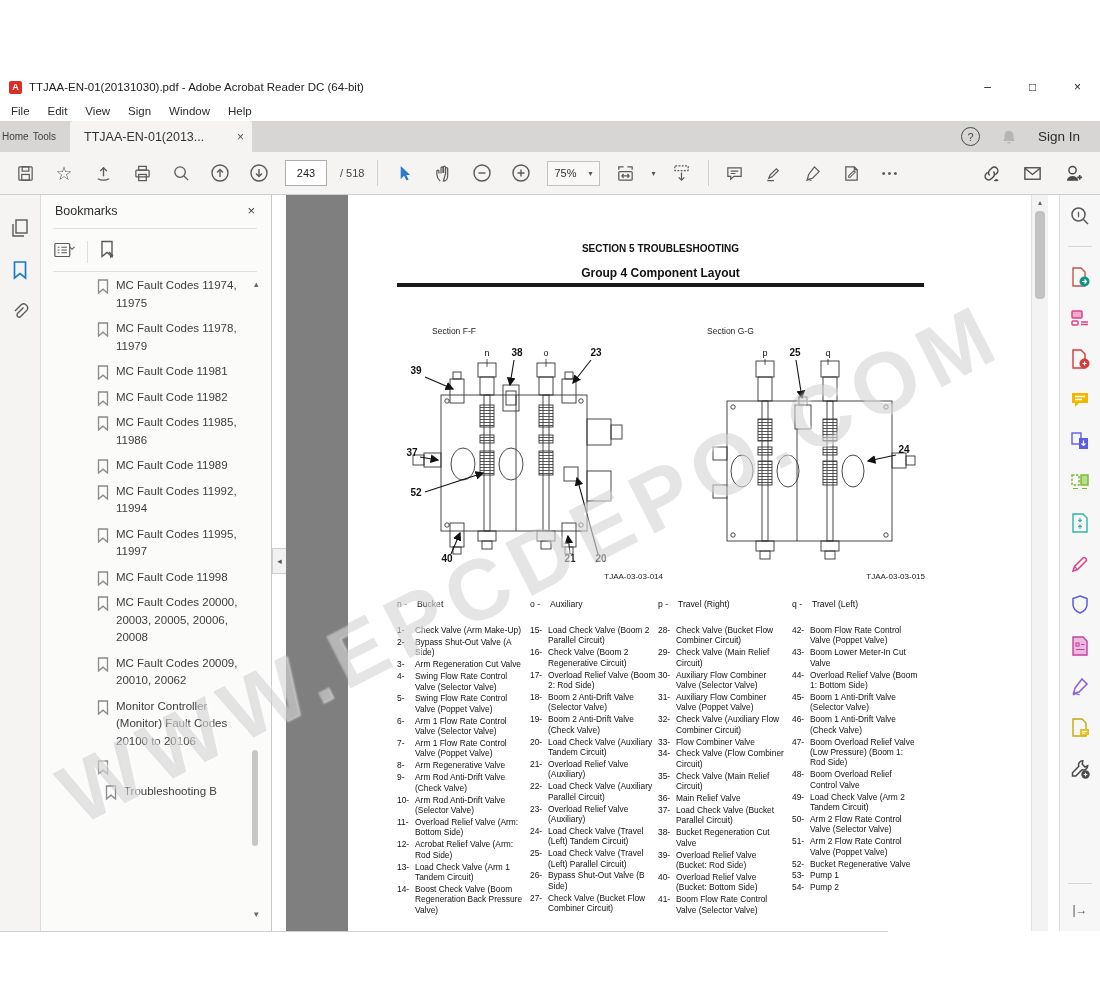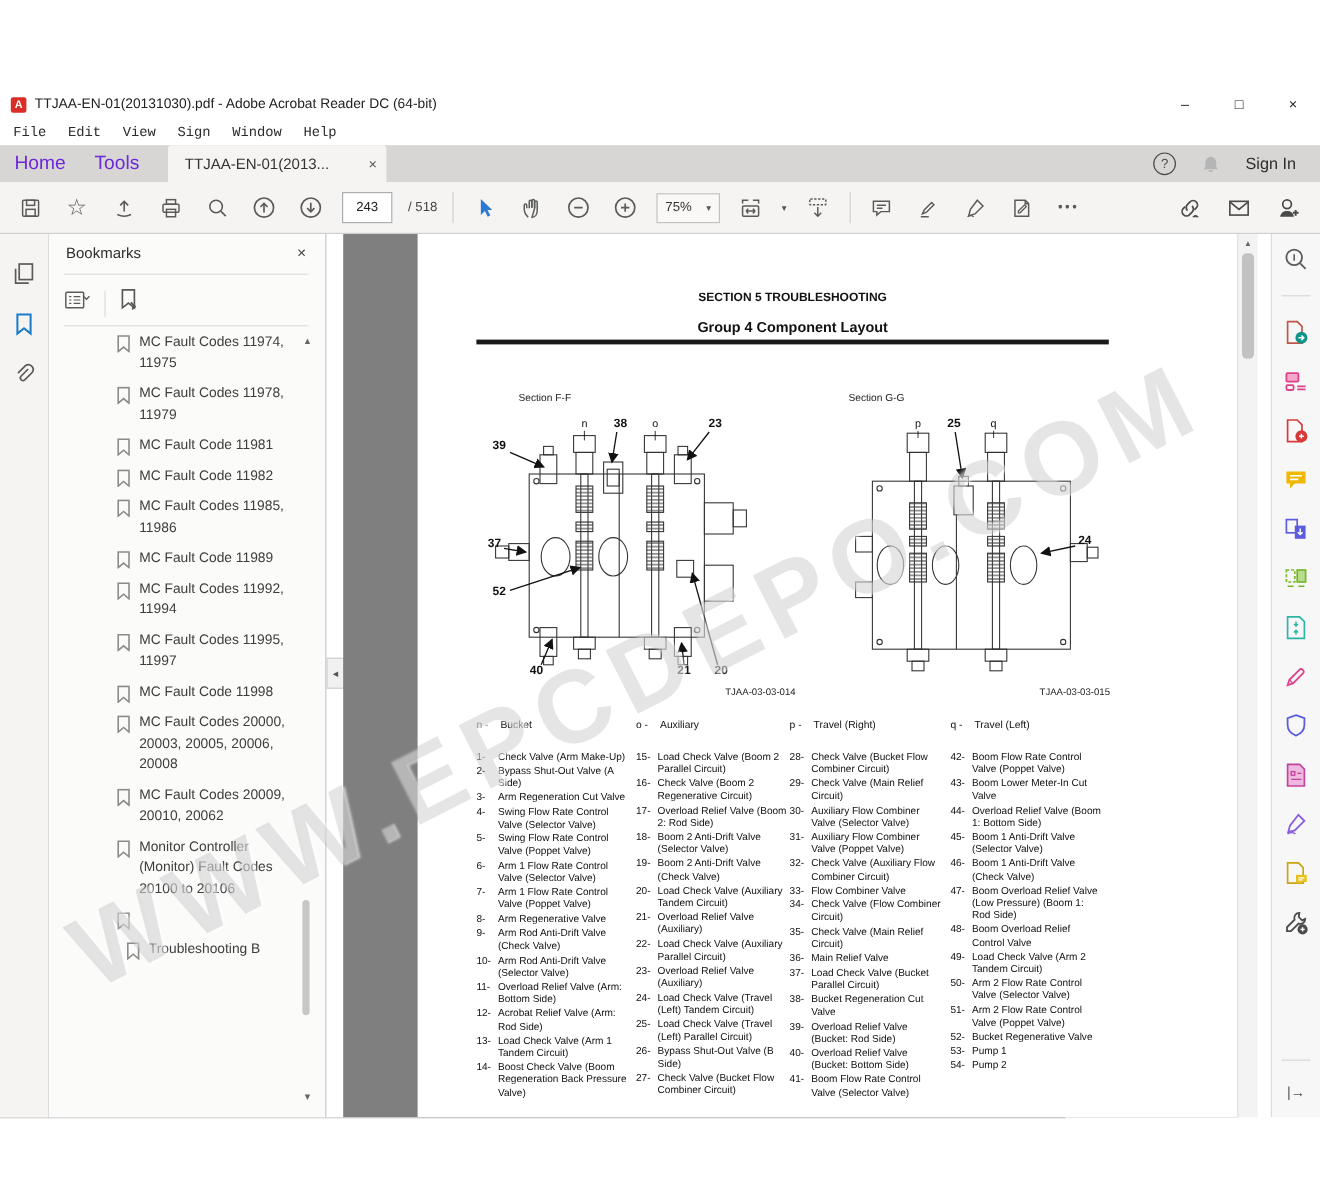--- a/index.html
+++ b/index.html
@@ -6,24 +6,24 @@
   body{width:1100px;height:1000px;position:relative;font-family:"Liberation Sans","DejaVu Sans",sans-serif;overflow:hidden;color:#333;}
   #app{position:absolute;left:0;top:75px;width:1100px;height:856px;background:#fff;}
   
   #titlebar{position:absolute;left:0;top:0;width:1100px;height:24px;display:flex;align-items:center;}
   .pdfmark{width:13px;height:13px;background:#d92d27;border-radius:2px;margin-left:9px;display:flex;align-items:center;justify-content:center;color:#fff;font-size:9px;font-weight:bold;flex:none;}
   #wtitle{font-size:11.5px;color:#222;margin-left:7px;white-space:nowrap;}
   #wctrls{margin-left:auto;display:flex;}
   .wbtn{width:45px;height:24px;display:flex;align-items:center;justify-content:center;font-size:12px;color:#222;cursor:default;}
   
   #menubar{position:absolute;left:0;top:25px;width:1100px;height:21px;display:flex;align-items:center;padding-left:2px;}
-  .mitem{padding:0 9px;font-size:11.5px;color:#2b2b2b;font-family:Liberation Mono, monospace;}
+  .mitem{padding:0 9px;font-size:11.5px;color:#2b2b2b;}
   
   #tabbar{position:absolute;left:0;top:46px;width:1100px;height:31px;background:#d7d6d4;display:flex;align-items:stretch;}
-  .tab{display:flex;align-items:center;justify-content:center;font-size:16px;color:#6d28d9;padding:0 12px;}
+  .tab{display:flex;align-items:center;justify-content:center;font-size:10px;color:#404040;padding:0 2px;}
   #doctab{background:#f5f4f2;margin-left:12px;width:160px;display:flex;align-items:center;font-size:12.5px;padding:0 8px 0 14px;border-radius:3px 3px 0 0;}
   #doctab .tclose{margin-left:auto;color:#555;font-size:12px;}
   #tabright{margin-left:auto;display:flex;align-items:center;gap:16px;padding-right:20px;}
   #helpbtn{width:17px;height:17px;border:1.4px solid #4a4a4a;border-radius:50%;display:flex;align-items:center;justify-content:center;font-size:11px;color:#4a4a4a;}
   #signin{font-size:13.5px;color:#2b2b2b;}
   
   #toolbar{position:absolute;left:0;top:77px;width:1100px;height:43px;background:#f5f4f2;border-bottom:1px solid #cfcfcf;display:flex;align-items:center;gap:13px;padding-left:12px;box-sizing:border-box;}
   .tbtn{width:26px;height:26px;display:flex;align-items:center;justify-content:center;flex:none;}
   .tbtn svg{display:block;}
   .tsep{width:1px;height:26px;background:#d2d1cf;flex:none;}

